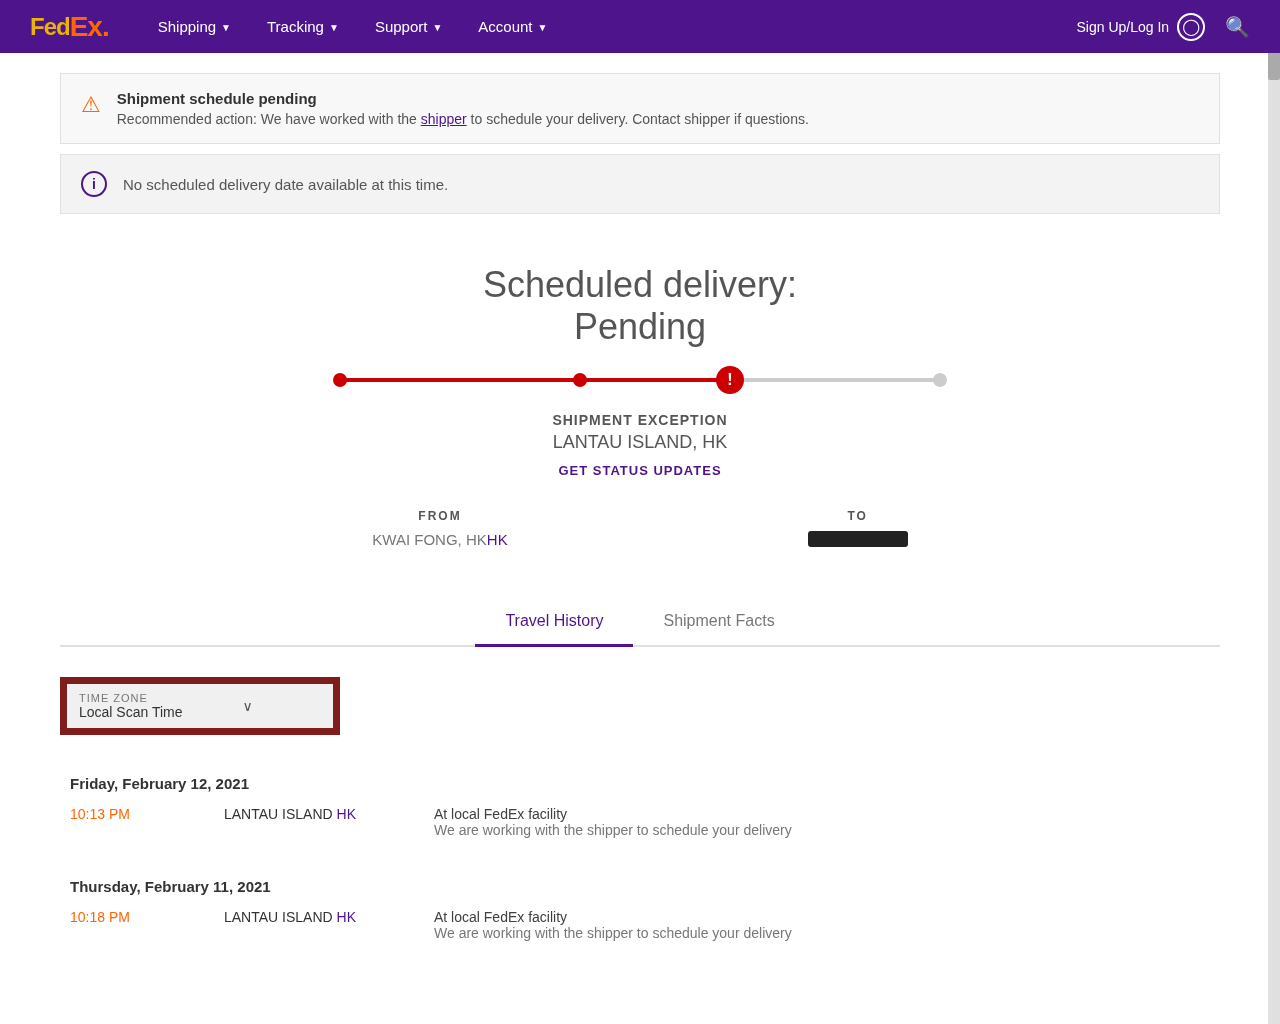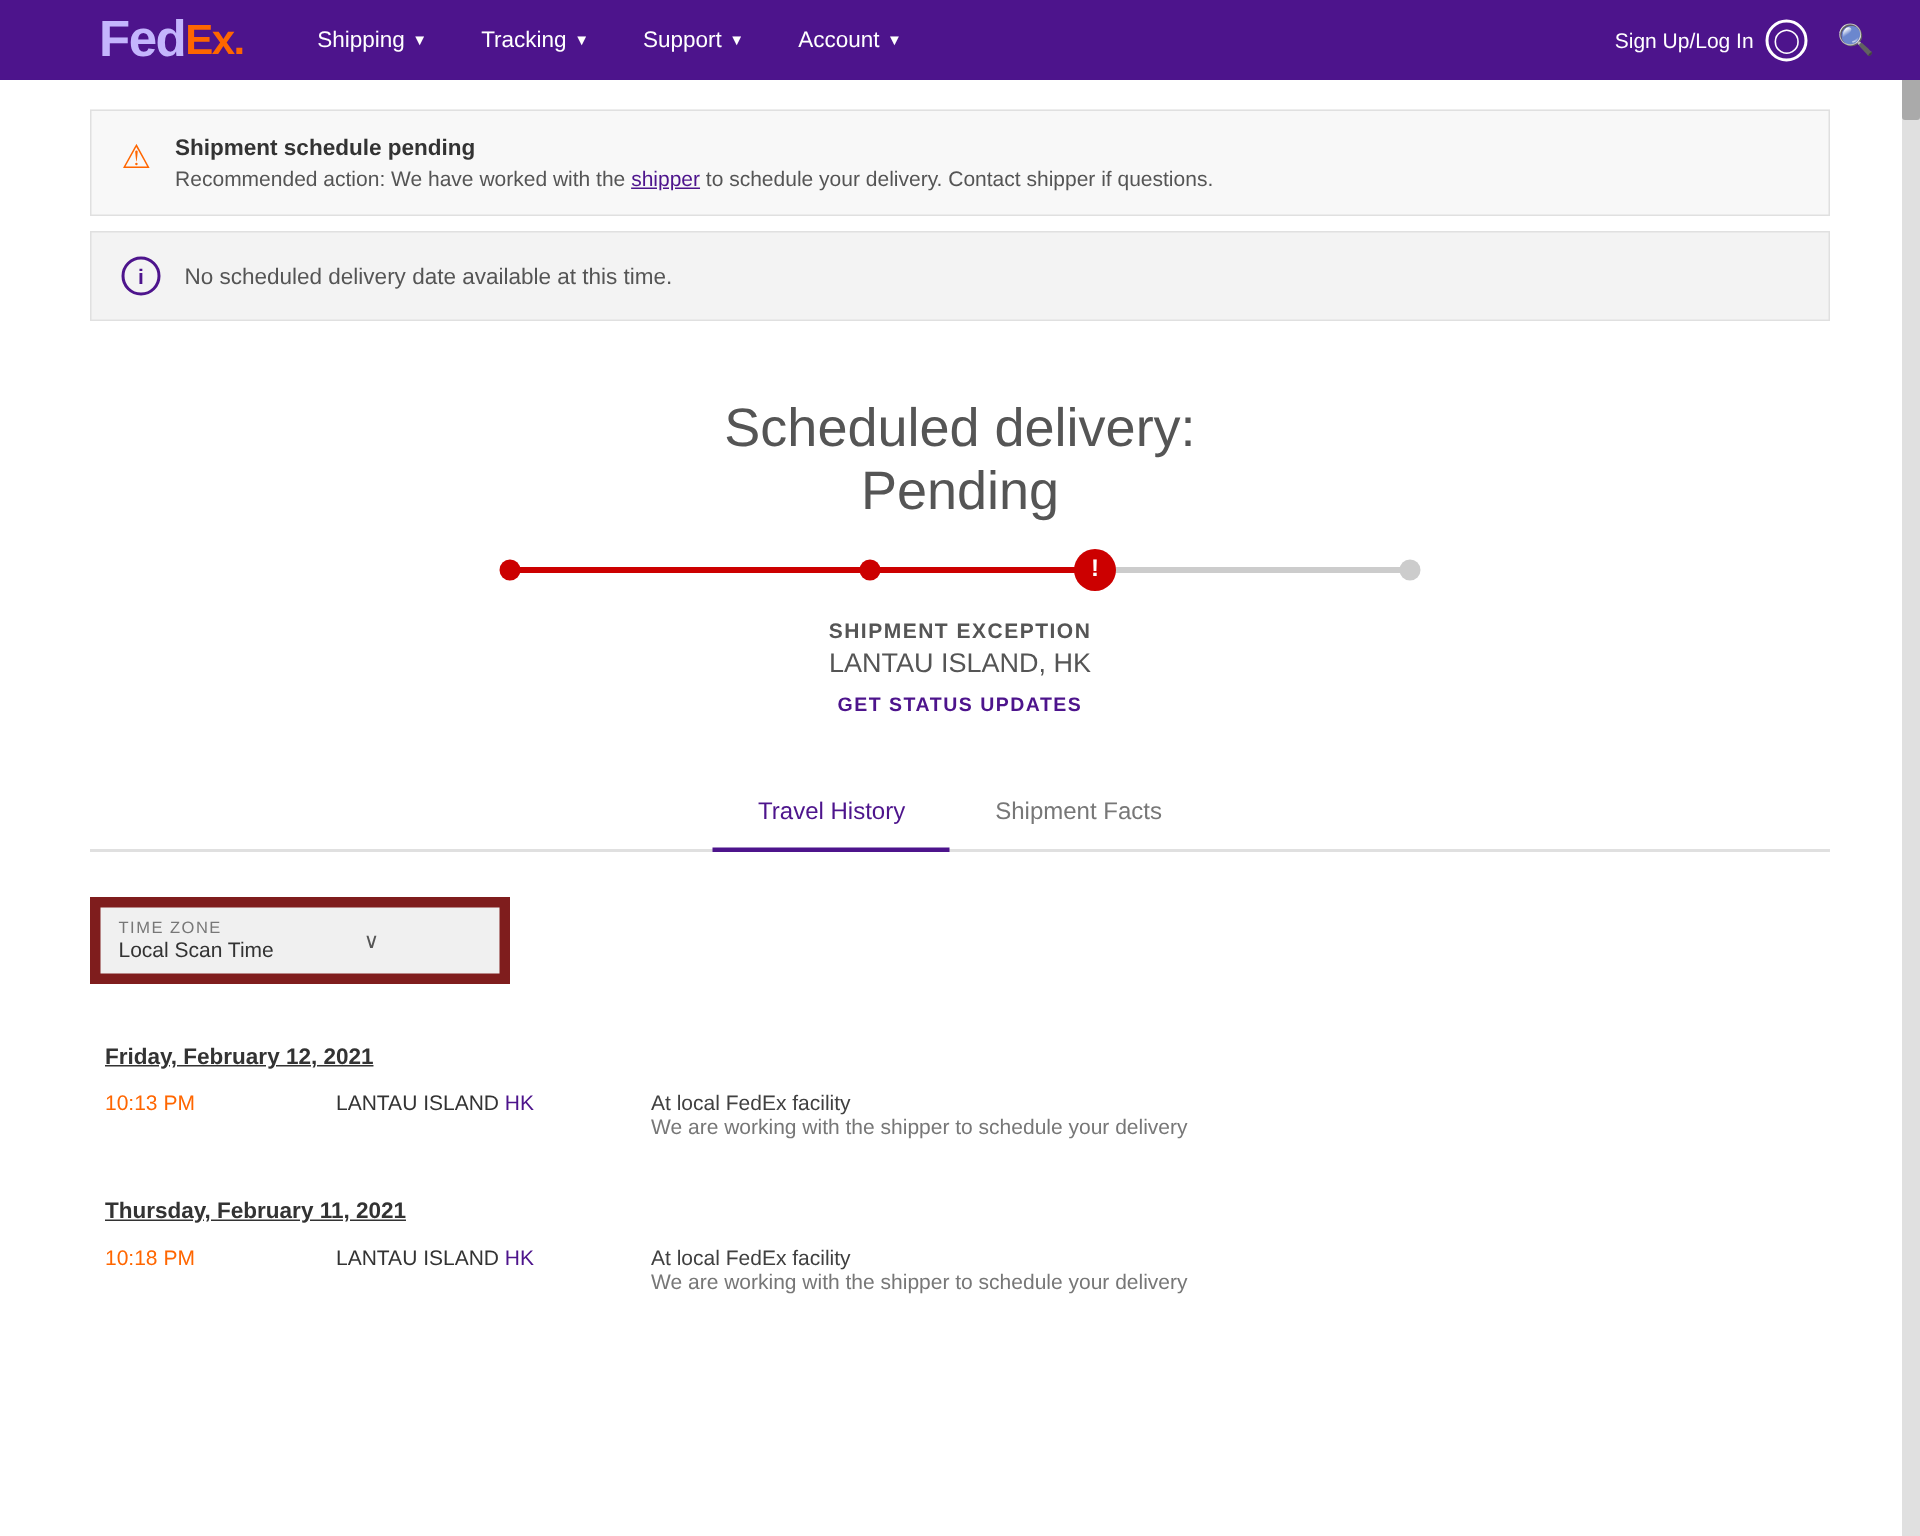--- a/index.html
+++ b/index.html
@@ -13,25 +13,24 @@
       padding: 0 30px;
       height: 53px;
       position: relative;
     }
     .logo {
       display: flex;
       align-items: center;
       margin-right: 30px;
     }
     .logo-fed {
-      font-size: 34px;
+      font-size: 24px;
       font-weight: 900;
-      color: #c4b5fd;
+      color: #eab308;
       letter-spacing: -1px;
-      margin-left: 36px;
     }
     .logo-ex {
       font-size: 28px;
       font-weight: 900;
       color: #ff6600;
       letter-spacing: -1px;
     }
     .logo-dot {
       font-size: 28px;
       font-weight: 900;
@@ -348,21 +347,20 @@
     
     .travel-history {
       padding: 0 10px;
     }
     .date-header {
       font-size: 15px;
       font-weight: bold;
       color: #333;
       margin-bottom: 14px;
       margin-top: 20px;
-      text-decoration: underline;
     }
     .history-entry {
       display: flex;
       gap: 30px;
       margin-bottom: 20px;
       padding-bottom: 20px;
     }
     .entry-time {
       font-size: 14px;
       color: #ff6600;
@@ -463,20 +461,32 @@
         <div class="progress-dot dot4"></div>
       </div>
     </div>
 
     <div class="shipment-info">
       <div class="shipment-exception-label">SHIPMENT EXCEPTION</div>
       <div class="shipment-location">LANTAU ISLAND, HK</div>
       <a class="get-status-link">GET STATUS UPDATES</a>
     </div>
 
+    <div class="from-to-section">
+      <div class="from-col">
+        <div class="from-to-label">FROM</div>
+        <div class="from-location">
+          <span>KWAI FONG, HK</span><span style="color:#4d148c;">HK</span>
+        </div>
+      </div>
+      <div class="to-col">
+        <div class="from-to-label">TO</div>
+        <div class="redacted-bar"></div>
+      </div>
+    </div>
 
   </div>
 
   
   <div class="tabs-section">
     <div class="tab active">Travel History</div>
     <div class="tab">Shipment Facts</div>
   </div>
 
   

